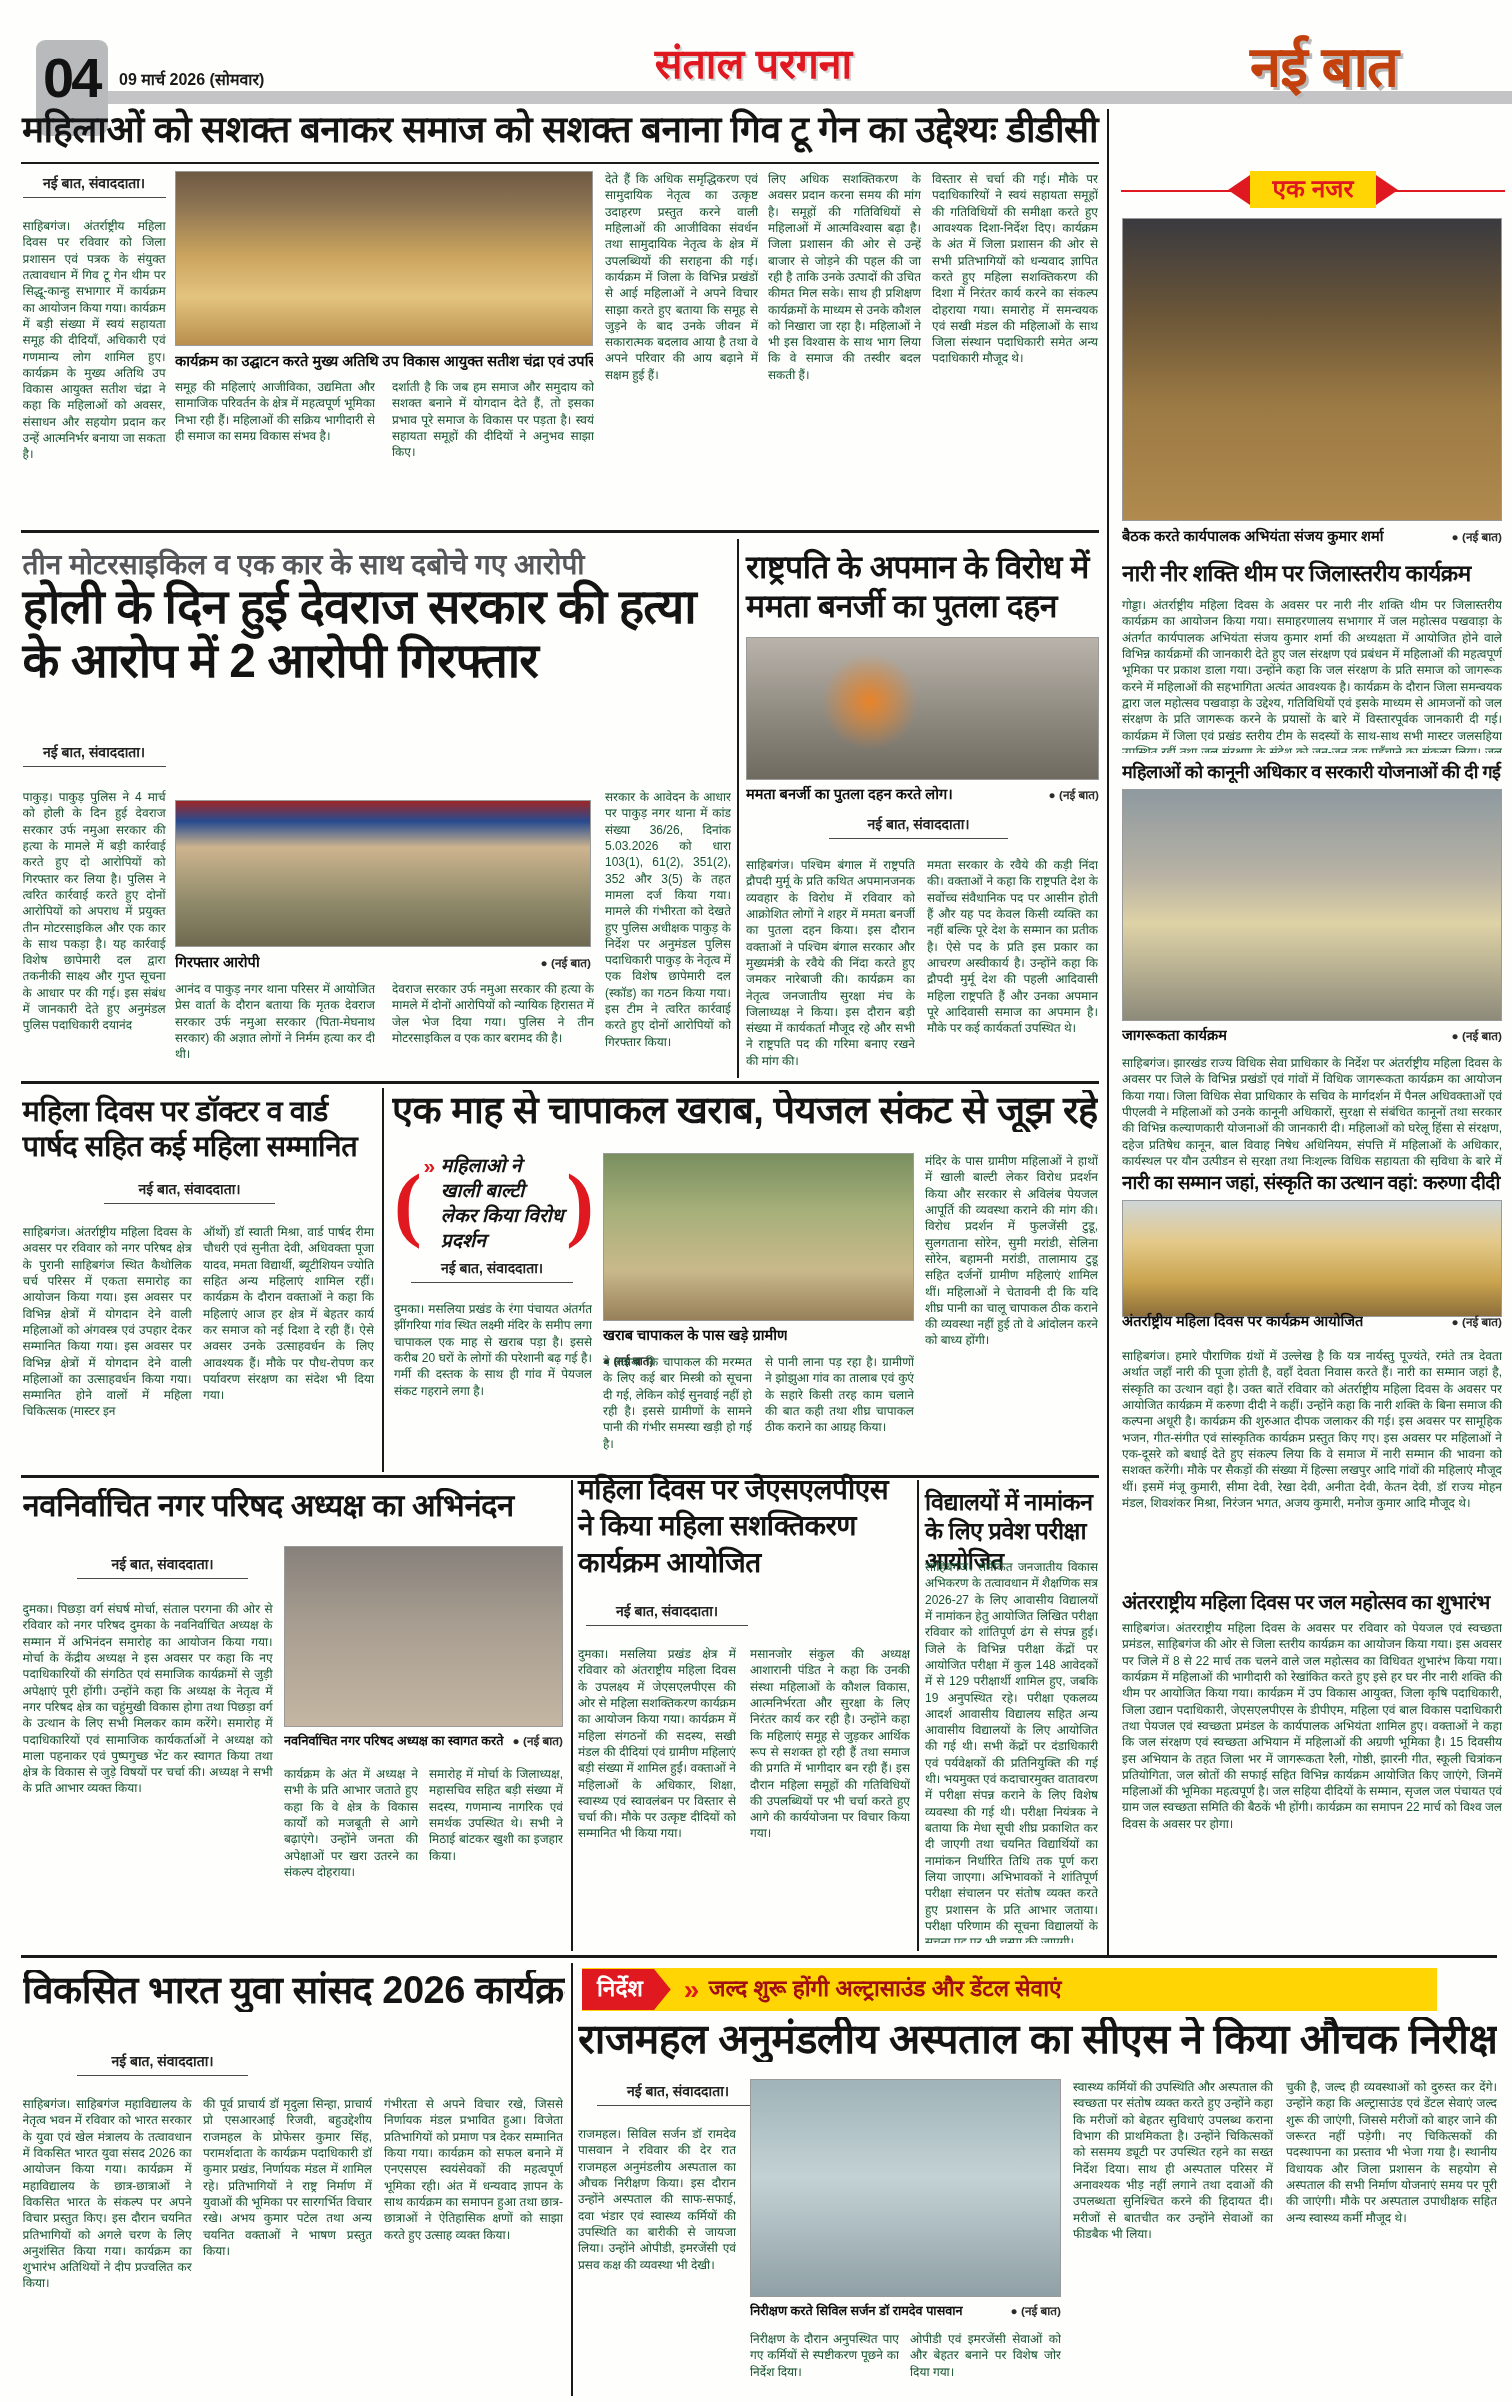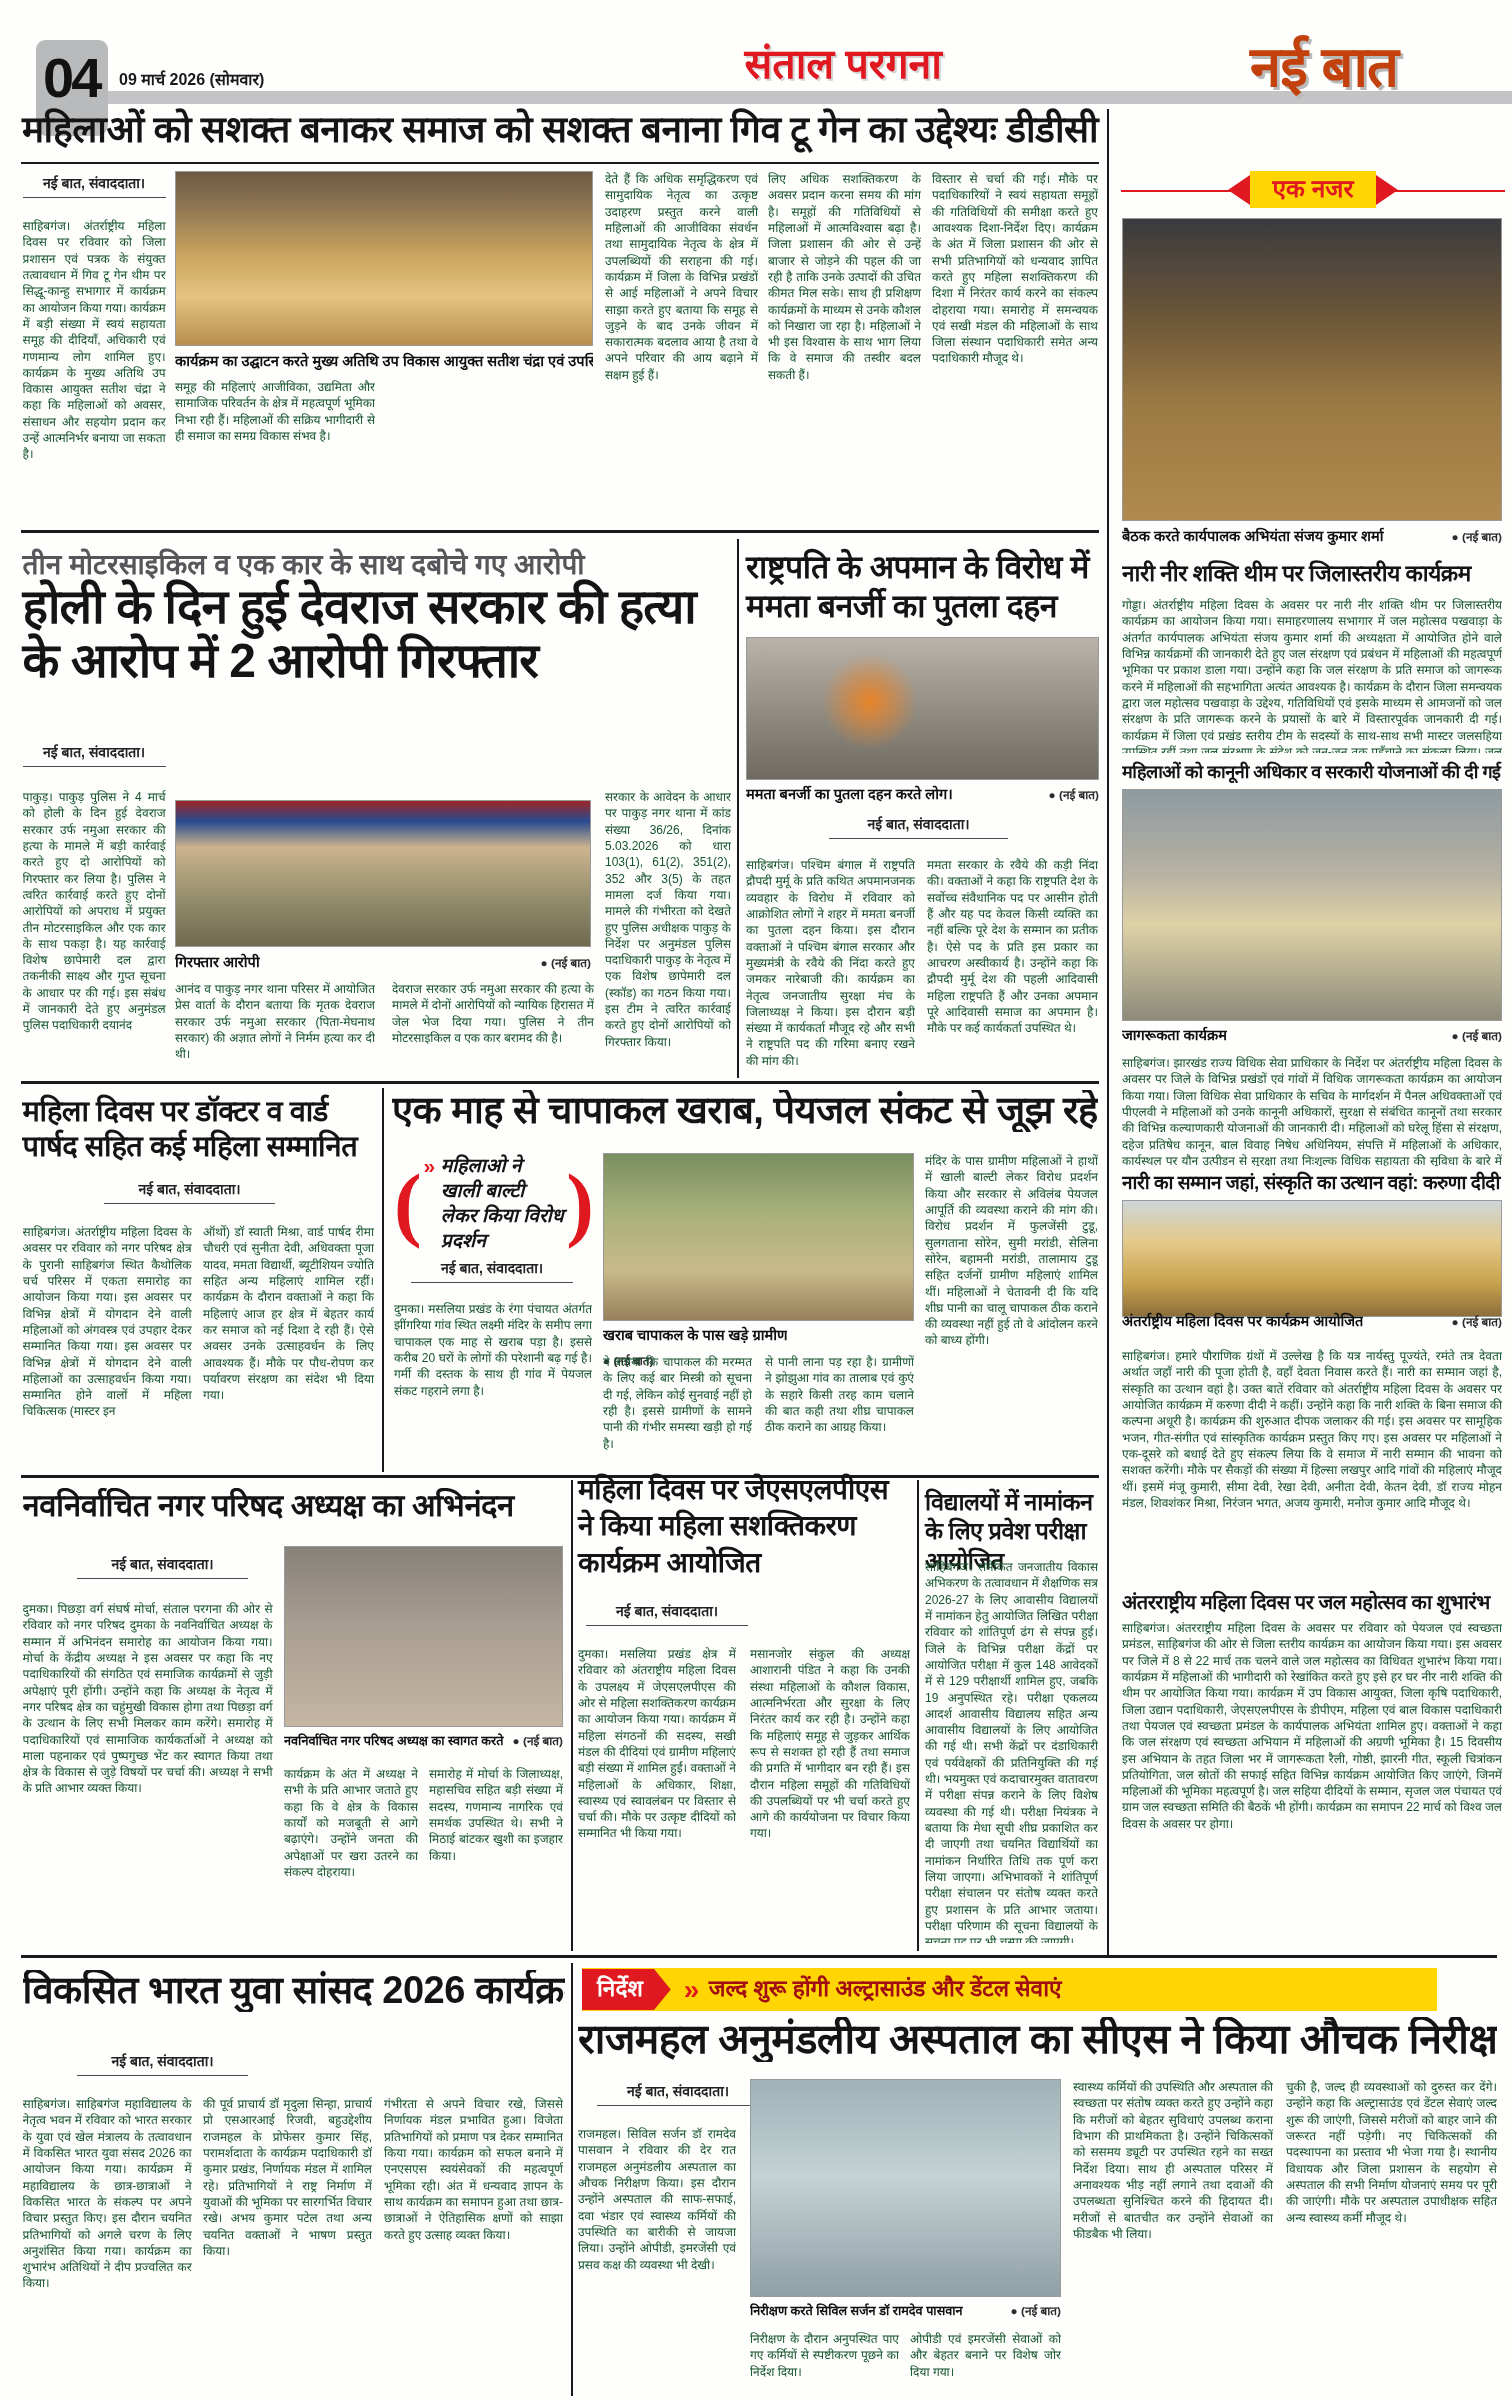--- a/index.html
+++ b/index.html
@@ -25,21 +25,21 @@
   .photo-c{background:linear-gradient(180deg,#8e9aa0 0%,#b9b3a4 38%,#ded2a6 58%,#8d8a7a 100%);}
   .photo-d{background:linear-gradient(180deg,#cfd6d8 0%,#e3c98a 35%,#caa44f 70%,#8d6e3a 100%);}
   .photo-e{background:linear-gradient(180deg,#9d2626 0%,#274b8f 14%,#cdb48e 32%,#8f8a6a 70%,#6f6a50 100%);}
   .photo-f{background:radial-gradient(circle at 35% 45%,#e8842a 0%,rgba(232,132,42,0) 20%),
             linear-gradient(180deg,#b9b3ab 0%,#8f8a80 55%,#6f6a60 100%);}
   .photo-g{background:linear-gradient(180deg,#7a8f5f 0%,#a7b07a 35%,#c9b98a 70%,#97805a 100%);}
   .photo-h{background:linear-gradient(180deg,#87817b 0%,#a79d90 42%,#c4b6a2 100%);}
   .photo-i{background:linear-gradient(180deg,#9fb3b8 0%,#c3d2d4 45%,#8fa0a6 100%);}
   
   .masthead{font-size:56px;font-weight:900;color:#c2410c;text-shadow:2.8px 2.8px 0 #b9b9b9;letter-spacing:-0.9px;}
-  .edition{font-size:41px;font-weight:900;color:#e0181f;text-shadow:1.9px 1.9px 0 #d3d3d3;text-align:right;}
+  .edition{font-size:41px;font-weight:900;color:#e0181f;text-shadow:1.9px 1.9px 0 #d3d3d3;text-align:center;}
   .page-tab{background:#b9babc;border-radius:9.4px 9.4px 11.3px 11.3px;}
   .page-num{font-size:56px;font-weight:900;color:#121212;letter-spacing:-2.8px;text-align:center;}
   .date-line{font-size:16px;font-weight:bold;color:#1a1a1a;}
   .gray-bar{background:#c4c4c6;border-radius:7.5px 0 0 7.5px;}
   
   .one-look{display:flex;align-items:center;justify-content:center;}
   .one-look .line{position:absolute;left:0;right:0;top:50%;height:2.8px;background:#e0181f;}
   .badge-box{position:relative;background:#ffd503;color:#e0181f;font-size:24.5px;font-weight:900;
     padding:4.7px 22.6px;z-index:2;line-height:1.1;}
   .tri{width:0;height:0;position:relative;z-index:2;}
@@ -74,20 +74,21 @@
 
   <div class="abs headline" style="left:21px;top:109px;width:1078px;font-size:37px;line-height:1.15;text-align:center;">महिलाओं को सशक्त बनाकर समाज को सशक्त बनाना गिव टू गेन का उद्देश्यः डीडीसी</div>
   <div class="abs rule-h" style="left:21px;top:162px;width:1078px;height:1.9px;"></div>
   <div class="abs byline" style="left:22.6px;top:173px;width:143px;">नई बात, संवाददाता।</div>
   <div class="abs body-txt" style="left:22.6px;top:218px;width:143px;height:307px;">साहिबगंज। अंतर्राष्ट्रीय महिला दिवस पर रविवार को जिला प्रशासन एवं पत्रक के संयुक्त तत्वावधान में गिव टू गेन थीम पर सिद्धू-कान्हु सभागार में कार्यक्रम का आयोजन किया गया। कार्यक्रम में बड़ी संख्या में स्वयं सहायता समूह की दीदियाँ, अधिकारी एवं गणमान्य लोग शामिल हुए। कार्यक्रम के मुख्य अतिथि उप विकास आयुक्त सतीश चंद्रा ने कहा कि महिलाओं को अवसर, संसाधन और सहयोग प्रदान कर उन्हें आत्मनिर्भर बनाया जा सकता है।</div>
   <div class="abs photo photo-a" style="left:175px;top:171px;width:418px;height:175px;"></div>
   <div class="abs cap-row" style="left:175px;top:350px;width:418px;">
     <span class="cap">कार्यक्रम का उद्घाटन करते मुख्य अतिथि उप विकास आयुक्त सतीश चंद्रा एवं उपस्थित महिलाएं।</span>
   </div>
   <div class="abs body-txt" style="left:175px;top:379px;width:200px;height:147px;">समूह की महिलाएं आजीविका, उद्यमिता और सामाजिक परिवर्तन के क्षेत्र में महत्वपूर्ण भूमिका निभा रही हैं। महिलाओं की सक्रिय भागीदारी से ही समाज का समग्र विकास संभव है।</div>
+  <div class="abs body-txt" style="left:392px;top:379px;width:202px;height:147px;">दर्शाती है कि जब हम समाज और समुदाय को सशक्त बनाने में योगदान देते हैं, तो इसका प्रभाव पूरे समाज के विकास पर पड़ता है। स्वयं सहायता समूहों की दीदियों ने अनुभव साझा किए।</div>
   <div class="abs body-txt" style="left:605px;top:171px;width:153px;height:354px;">देते हैं कि अधिक समृद्धिकरण एवं सामुदायिक नेतृत्व का उत्कृष्ट उदाहरण प्रस्तुत करने वाली महिलाओं की आजीविका संवर्धन तथा सामुदायिक नेतृत्व के क्षेत्र में उपलब्धियों की सराहना की गई। कार्यक्रम में जिला के विभिन्न प्रखंडों से आई महिलाओं ने अपने विचार साझा करते हुए बताया कि समूह से जुड़ने के बाद उनके जीवन में सकारात्मक बदलाव आया है तथा वे अपने परिवार की आय बढ़ाने में सक्षम हुई हैं।</div>
   <div class="abs body-txt" style="left:768px;top:171px;width:153px;height:354px;">लिए अधिक सशक्तिकरण के अवसर प्रदान करना समय की मांग है। समूहों की गतिविधियों से महिलाओं में आत्मविश्वास बढ़ा है। जिला प्रशासन की ओर से उन्हें बाजार से जोड़ने की पहल की जा रही है ताकि उनके उत्पादों की उचित कीमत मिल सके। साथ ही प्रशिक्षण कार्यक्रमों के माध्यम से उनके कौशल को निखारा जा रहा है। महिलाओं ने भी इस विश्वास के साथ भाग लिया कि वे समाज की तस्वीर बदल सकती हैं।</div>
   <div class="abs body-txt" style="left:932px;top:171px;width:166px;height:354px;">विस्तार से चर्चा की गई। मौके पर पदाधिकारियों ने स्वयं सहायता समूहों की गतिविधियों की समीक्षा करते हुए आवश्यक दिशा-निर्देश दिए। कार्यक्रम के अंत में जिला प्रशासन की ओर से सभी प्रतिभागियों को धन्यवाद ज्ञापित करते हुए महिला सशक्तिकरण की दिशा में निरंतर कार्य करने का संकल्प दोहराया गया। समारोह में समन्वयक एवं सखी मंडल की महिलाओं के साथ जिला संस्थान पदाधिकारी समेत अन्य पदाधिकारी मौजूद थे।</div>
 
   <div class="abs rule-h" style="left:21px;top:530px;width:1078px;height:2.8px;"></div>
   <div class="abs rule-v" style="left:1107px;top:109px;width:1.9px;height:1846px;"></div>
 
   <div class="abs kicker" style="left:22.6px;top:544px;width:706px;font-size:28px;">तीन मोटरसाइकिल व एक कार के साथ दबोचे गए आरोपी</div>
   <div class="abs headline" style="left:22.6px;top:580px;width:708px;font-size:48px;line-height:1.12;letter-spacing:-0.9px;">होली के दिन हुई देवराज सरकार की हत्या  के आरोप में 2 आरोपी गिरफ्तार</div>
   <div class="abs byline" style="left:22.6px;top:742px;width:143px;">नई बात, संवाददाता।</div>

